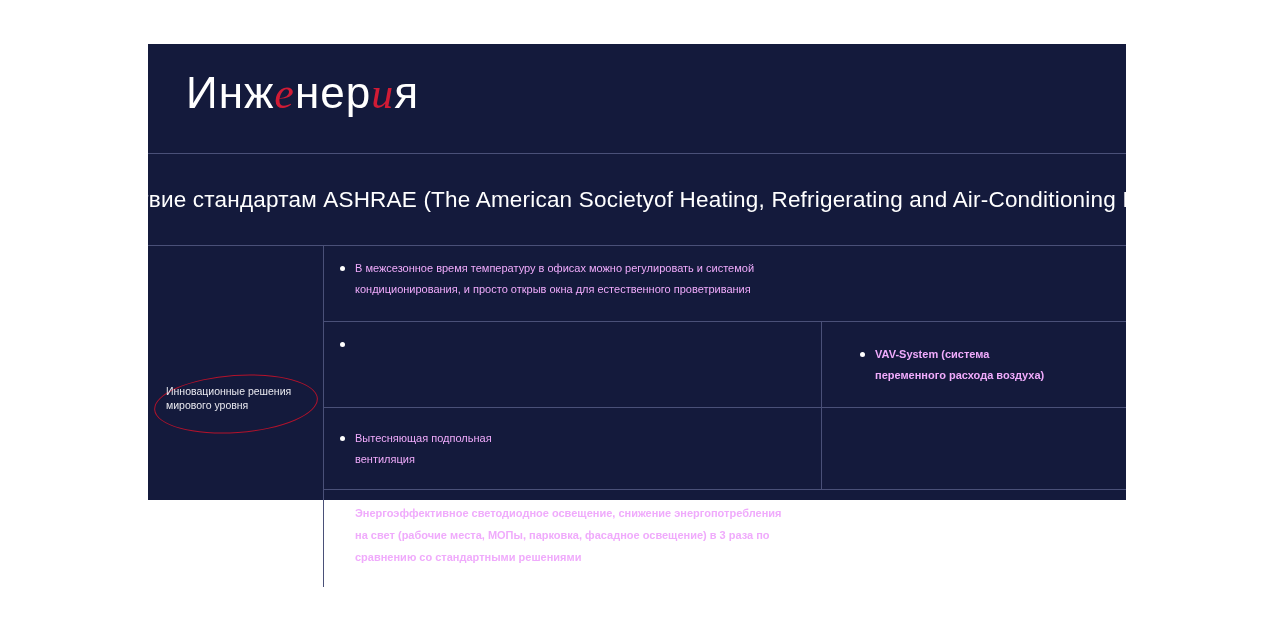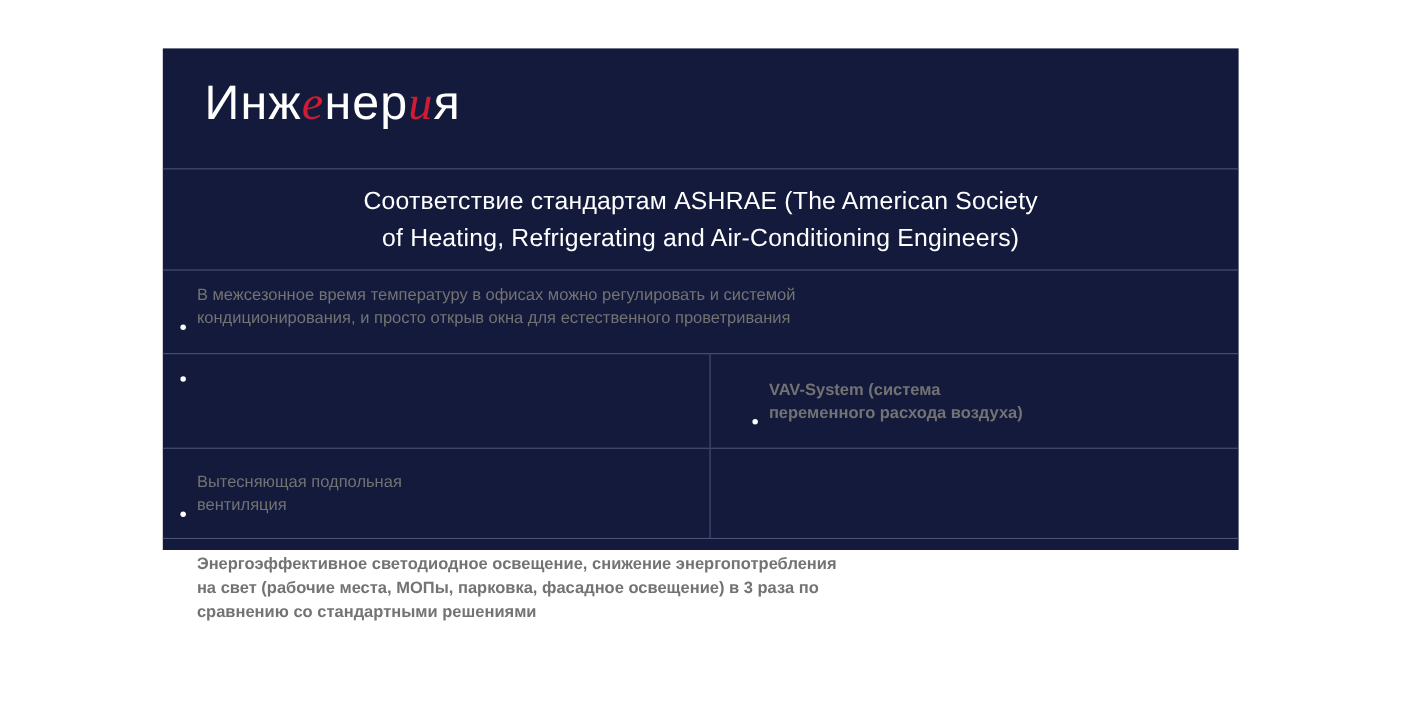--- a/index.html
+++ b/index.html
@@ -45,21 +45,21 @@
     font-family: "Liberation Serif", serif;
   }
 
   
   .title-band {
     position: relative;
     height: 92px;
     border-bottom: 1px solid #4a5078;
     box-sizing: border-box;
     display: flex;
-    flex-direction: column;
+    flex-direction: row;
     align-items: center;
     justify-content: center;
   }
   .title-line {
     color: #ffffff;
     font-size: 22.5px;
     line-height: 34px;
     letter-spacing: 0.2px;
     white-space: nowrap;
   }
@@ -132,23 +132,23 @@
     font-weight: bold;
   }
   .cell.center-v {
     display: flex;
     align-items: center;
     padding-top: 0;
   }
 
   .bullet-item {
     display: flex;
-    align-items: flex-end;
-    color: #737373;
-    font-size: 15px;
+    align-items: flex-start;
+    color: #f0abfc;
+    font-size: 11px;
     line-height: 21px;
   }
   .dot {
     flex: 0 0 auto;
     width: 5px;
     height: 5px;
     border-radius: 50%;
     background: #ffffff;
     margin: 8px 10px 0 0;
   }
@@ -167,20 +167,26 @@
     </div>
   </div>
 
   <div class="title-band">
     <div class="title-line">Соответствие стандартам ASHRAE (The American Society</div>
     <div class="title-line">of Heating, Refrigerating and Air-Conditioning Engineers)</div>
   </div>
 
   <div class="body-grid">
 
+    <div class="left-col">
+      <div class="ellipse"></div>
+      <div class="callout">Инновационные
+решения мирового
+уровня</div>
+    </div>
 
     <div class="right-col">
 
       <div class="row row-1">
         <div class="cell">
           <div class="bullet-item">
             <span class="dot"></span>
             <span class="bullet-text">В межсезонное время температуру в офисах можно регулировать и системой
 кондиционирования, и просто открыв окна для естественного проветривания</span>
           </div>

